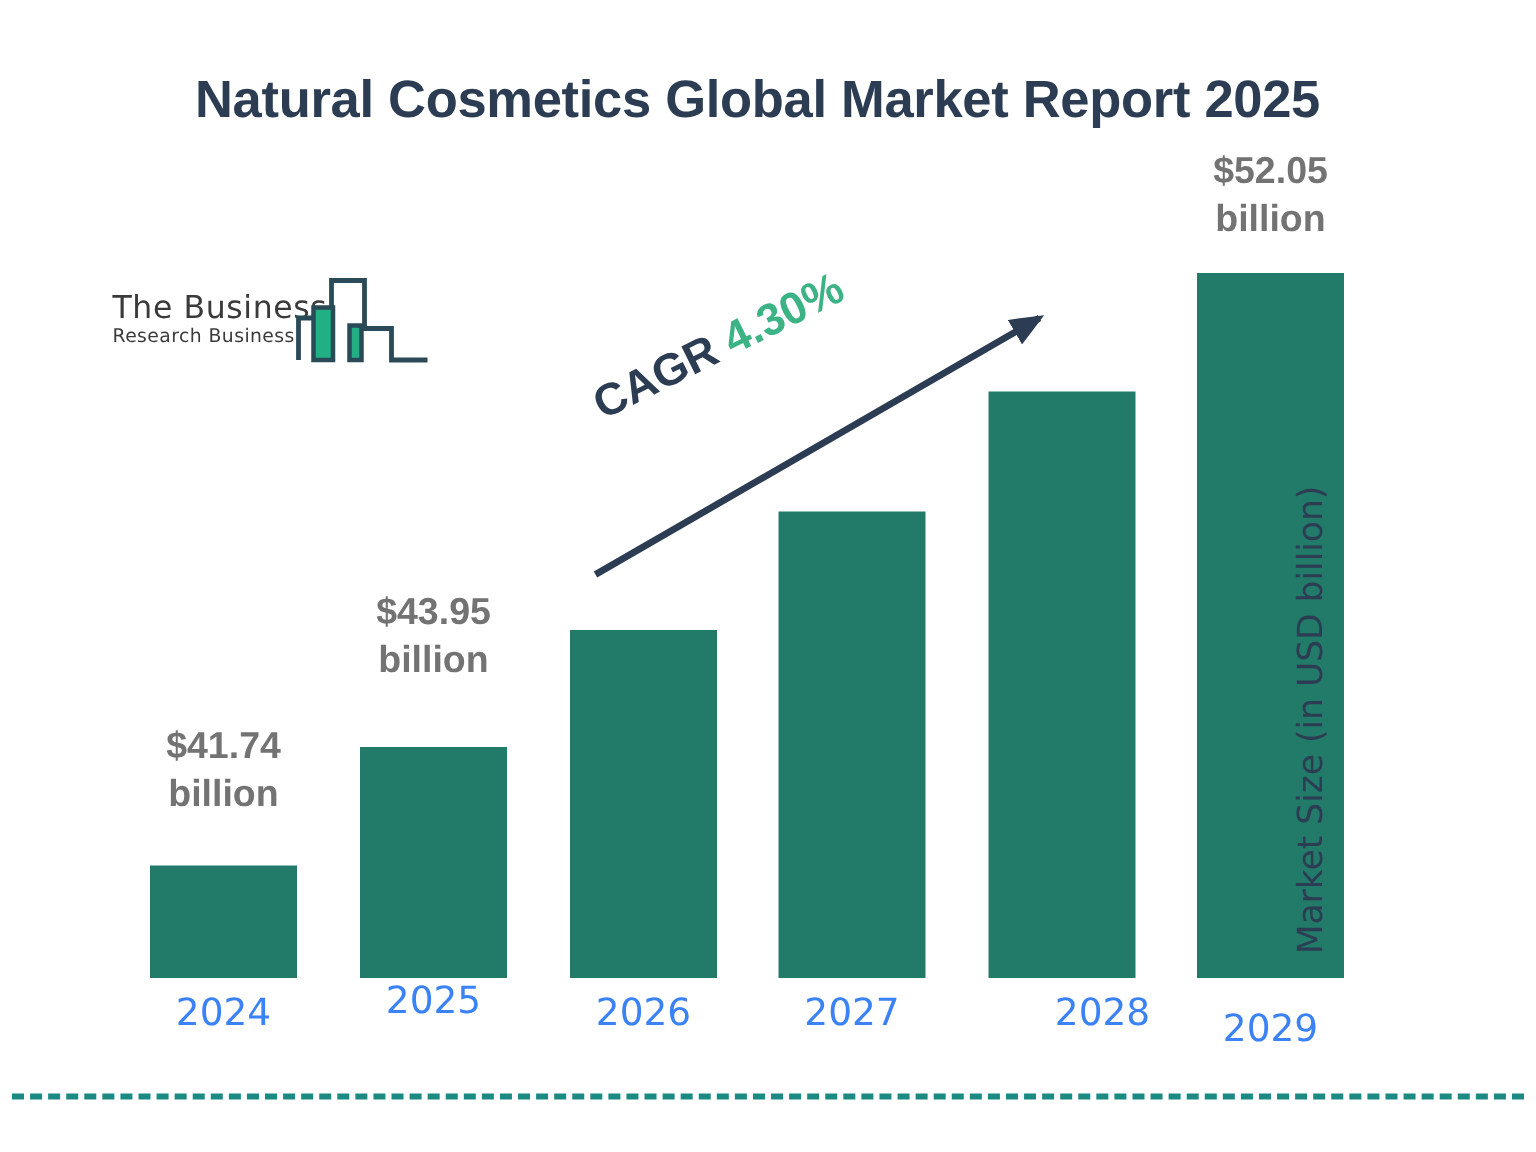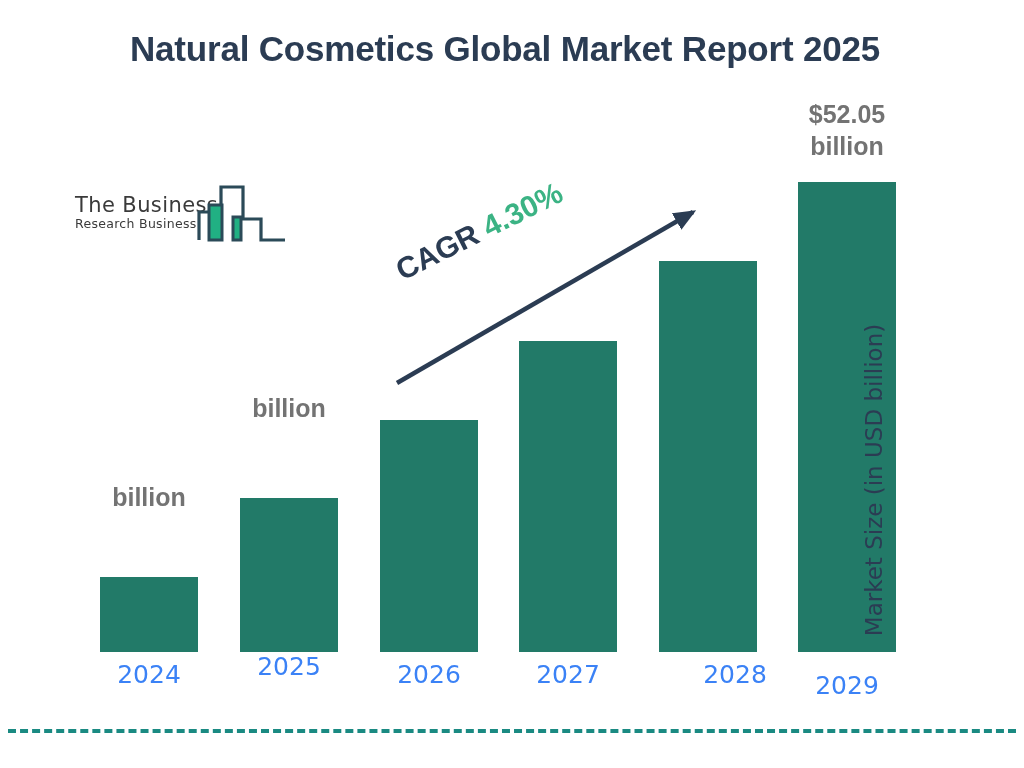--- a/index.html
+++ b/index.html
@@ -17,21 +17,21 @@
     position: relative;
     width: 1024px;
     height: 768px;
     background: #ffffff;
   }
 
   
   .chart-title {
     position: absolute;
     left: 90px;
-    top: 26px;
+    top: 44px;
     width: 830px;
     text-align: center;
     font-size: 35px;
     font-weight: bold;
     line-height: 1.33;
     color: #2b3c53;
     letter-spacing: -0.2px;
   }
 
   
@@ -160,24 +160,26 @@
   </div>
 
   <div class="bar" style="left:100px; top:577px; width:98px; height:75px;"></div>
   <div class="bar" style="left:240px; top:498px; width:98px; height:154px;"></div>
   <div class="bar" style="left:380px; top:420px; width:98px; height:232px;"></div>
   <div class="bar" style="left:519px; top:341px; width:98px; height:311px;"></div>
   <div class="bar" style="left:659px; top:261px; width:98px; height:391px;"></div>
   <div class="bar" style="left:798px; top:182px; width:98px; height:470px;"></div>
 
   <div class="bar-label" style="left:79px; top:481px; width:140px;">
+    <div>$41.74</div>
     <div>billion</div>
   </div>
 
   <div class="bar-label" style="left:219px; top:392px; width:140px;">
+    <div>$43.95</div>
     <div>billion</div>
   </div>
 
   <div class="bar-label" style="left:777px; top:98px; width:140px;">
     <div>$52.05</div>
     <div>billion</div>
   </div>
 
   <div class="tick-label" style="left:100px; top:660px; width:98px;">2024</div>
   <div class="tick-label" style="left:240px; top:652px; width:98px;">2025</div>

